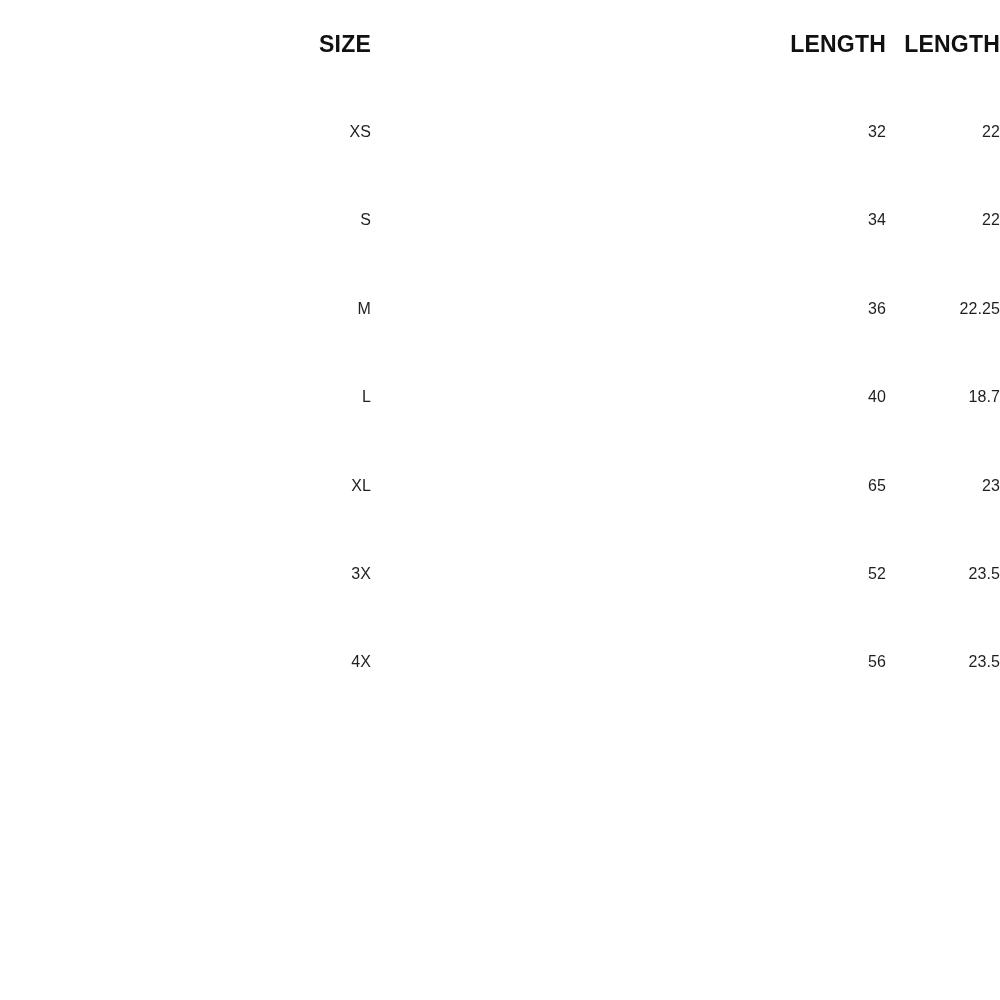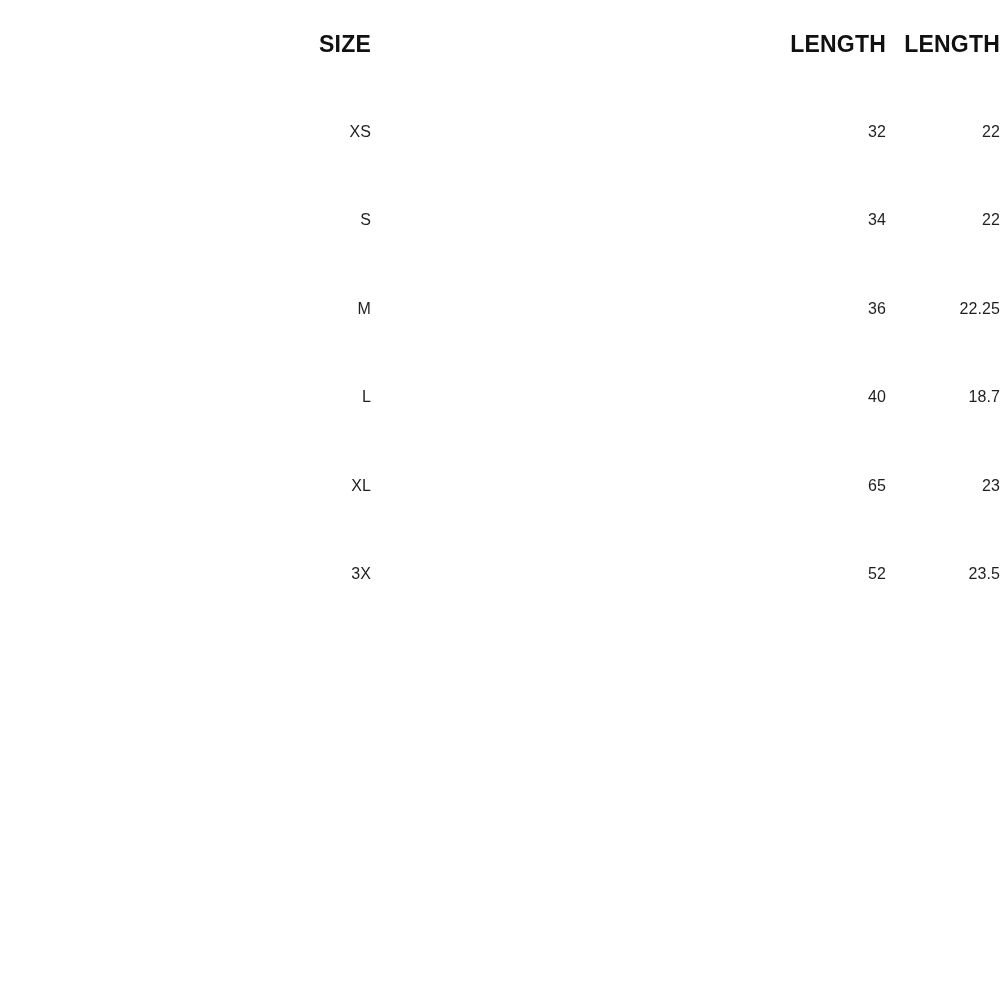--- a/index.html
+++ b/index.html
@@ -119,18 +119,23 @@
       <tr>
         <td class="cell-size">XL</td>
         <td class="cell-chest">65</td>
         <td class="cell-length">23</td>
       </tr>
       <tr>
         <td class="cell-size">3X</td>
         <td class="cell-chest">52</td>
         <td class="cell-length">23.5</td>
       </tr>
+      <tr>
+        <td class="cell-size">4X</td>
+        <td class="cell-chest">56</td>
+        <td class="cell-length">23.5</td>
+      </tr>
     </tbody>
   </table>
 
   <div class="spacer-bottom"></div>
 
 </div>
 
 </body></html>

